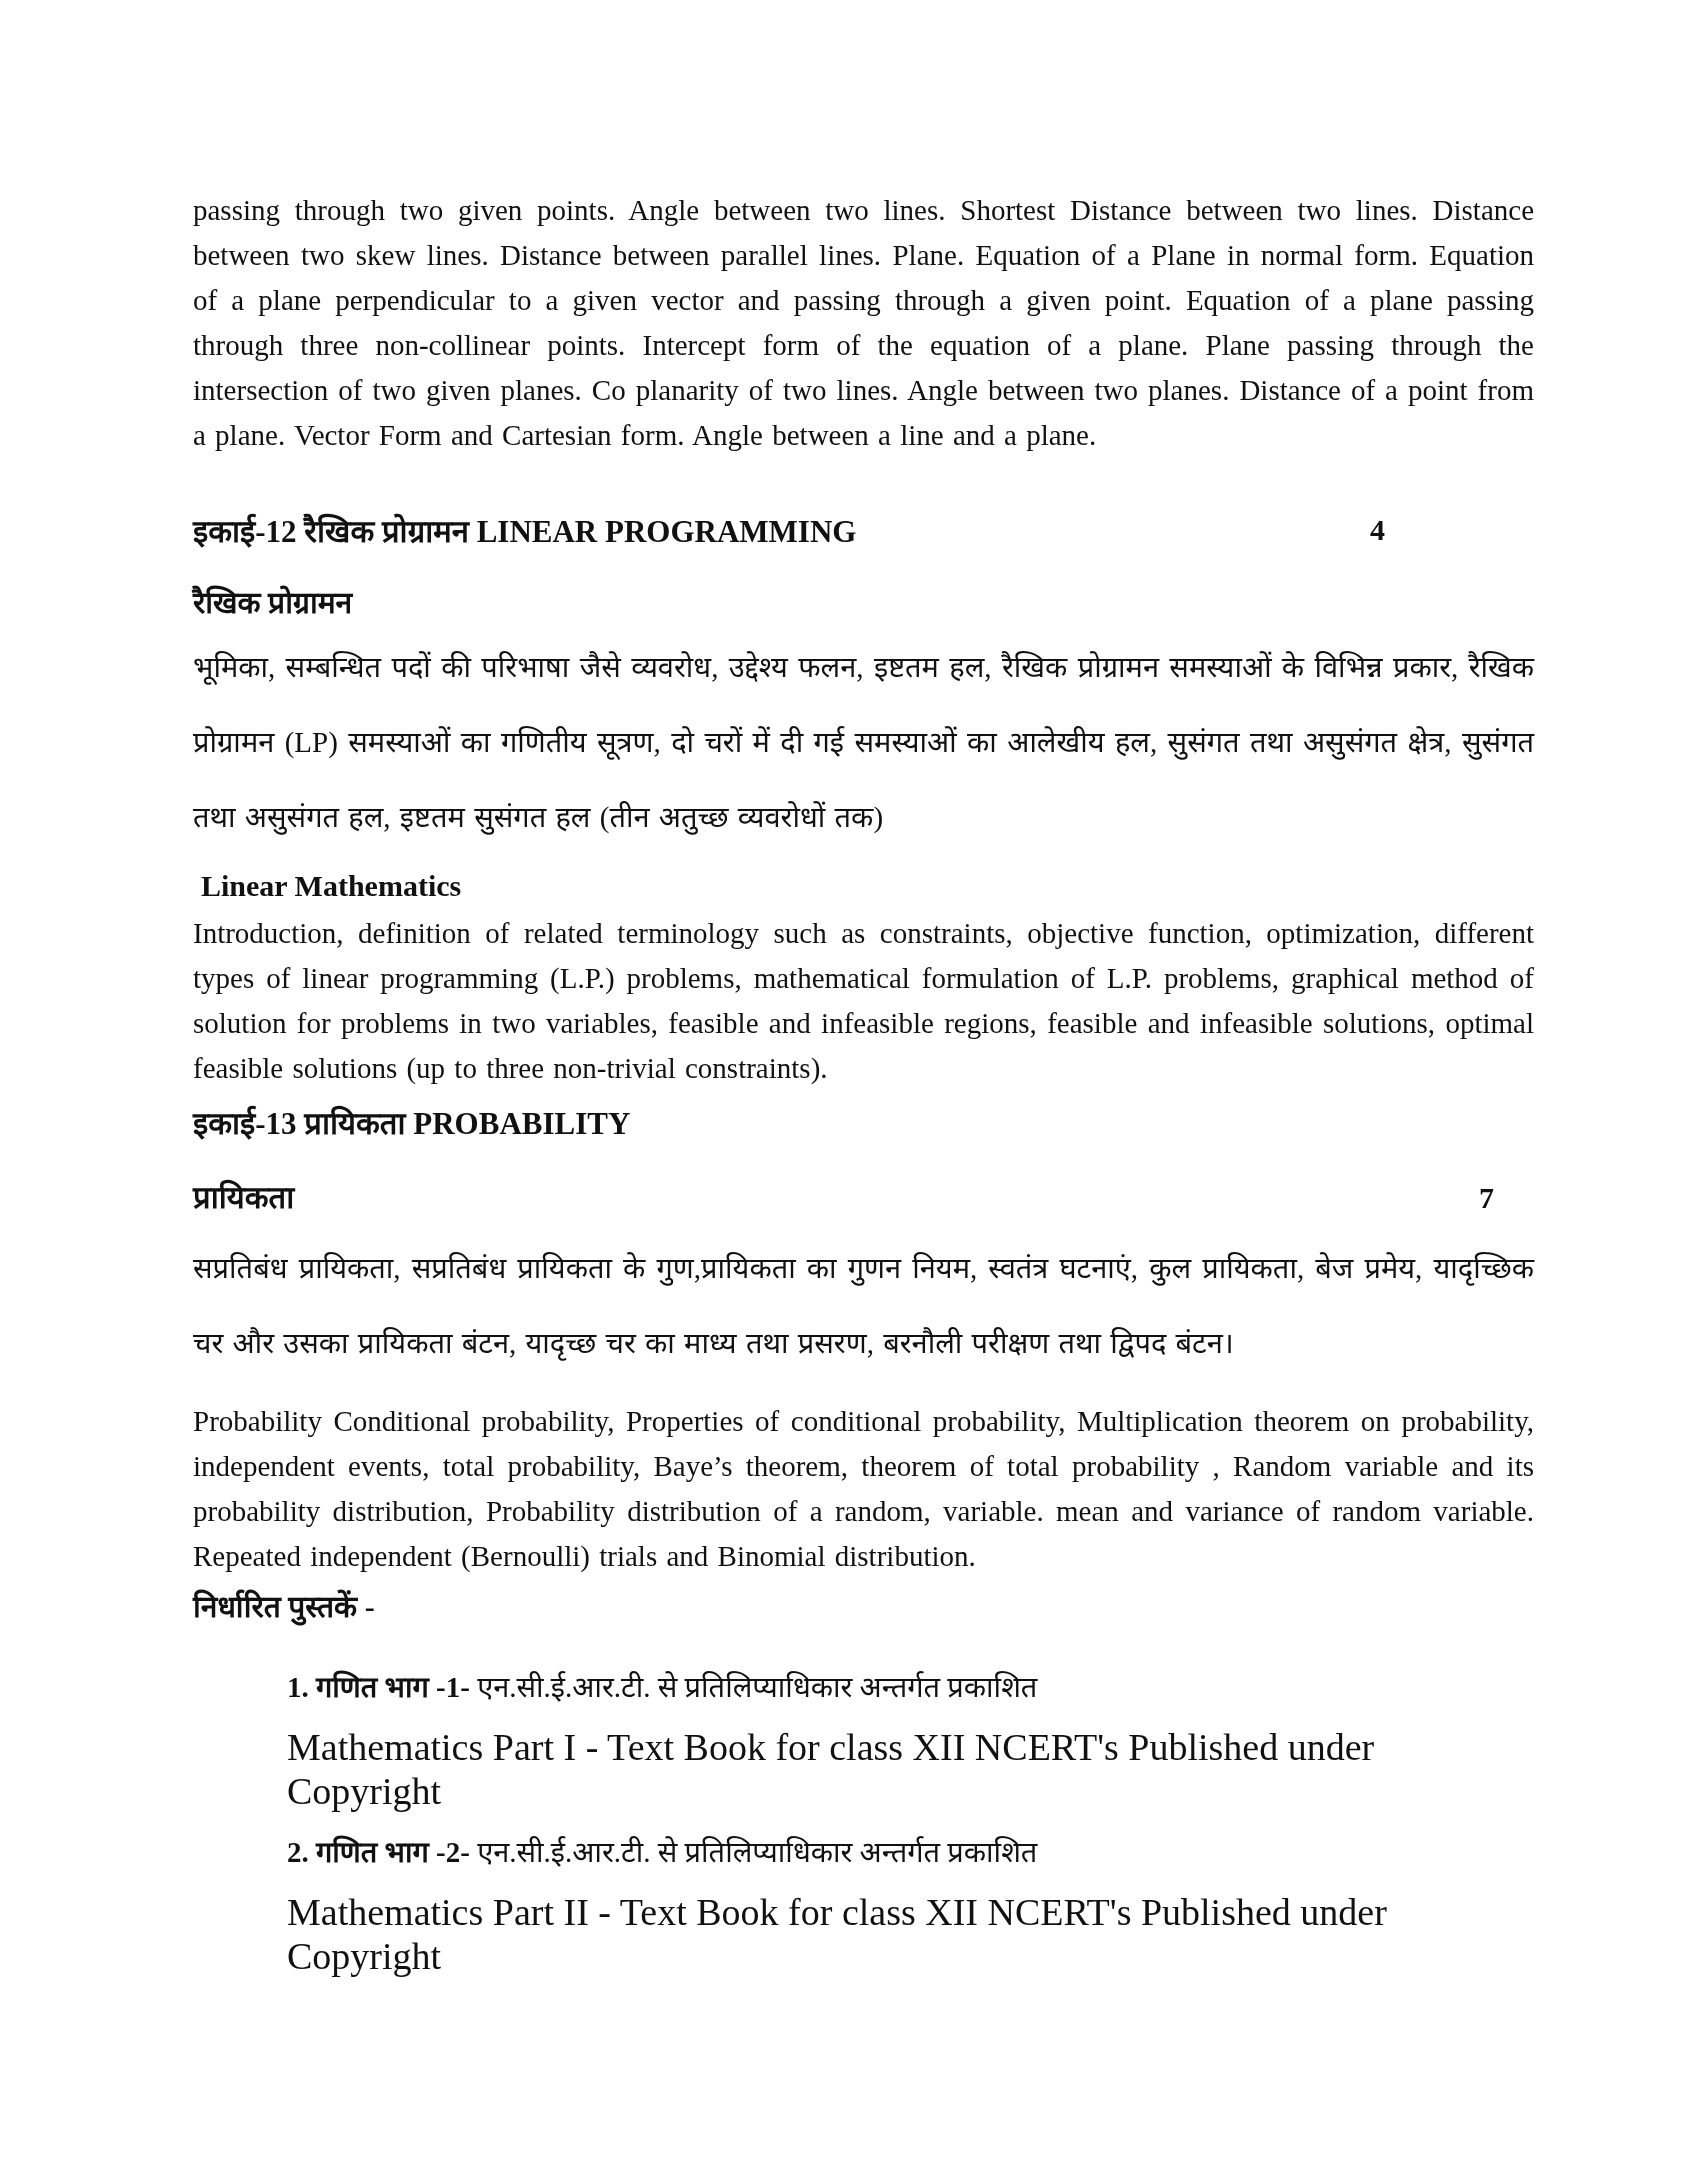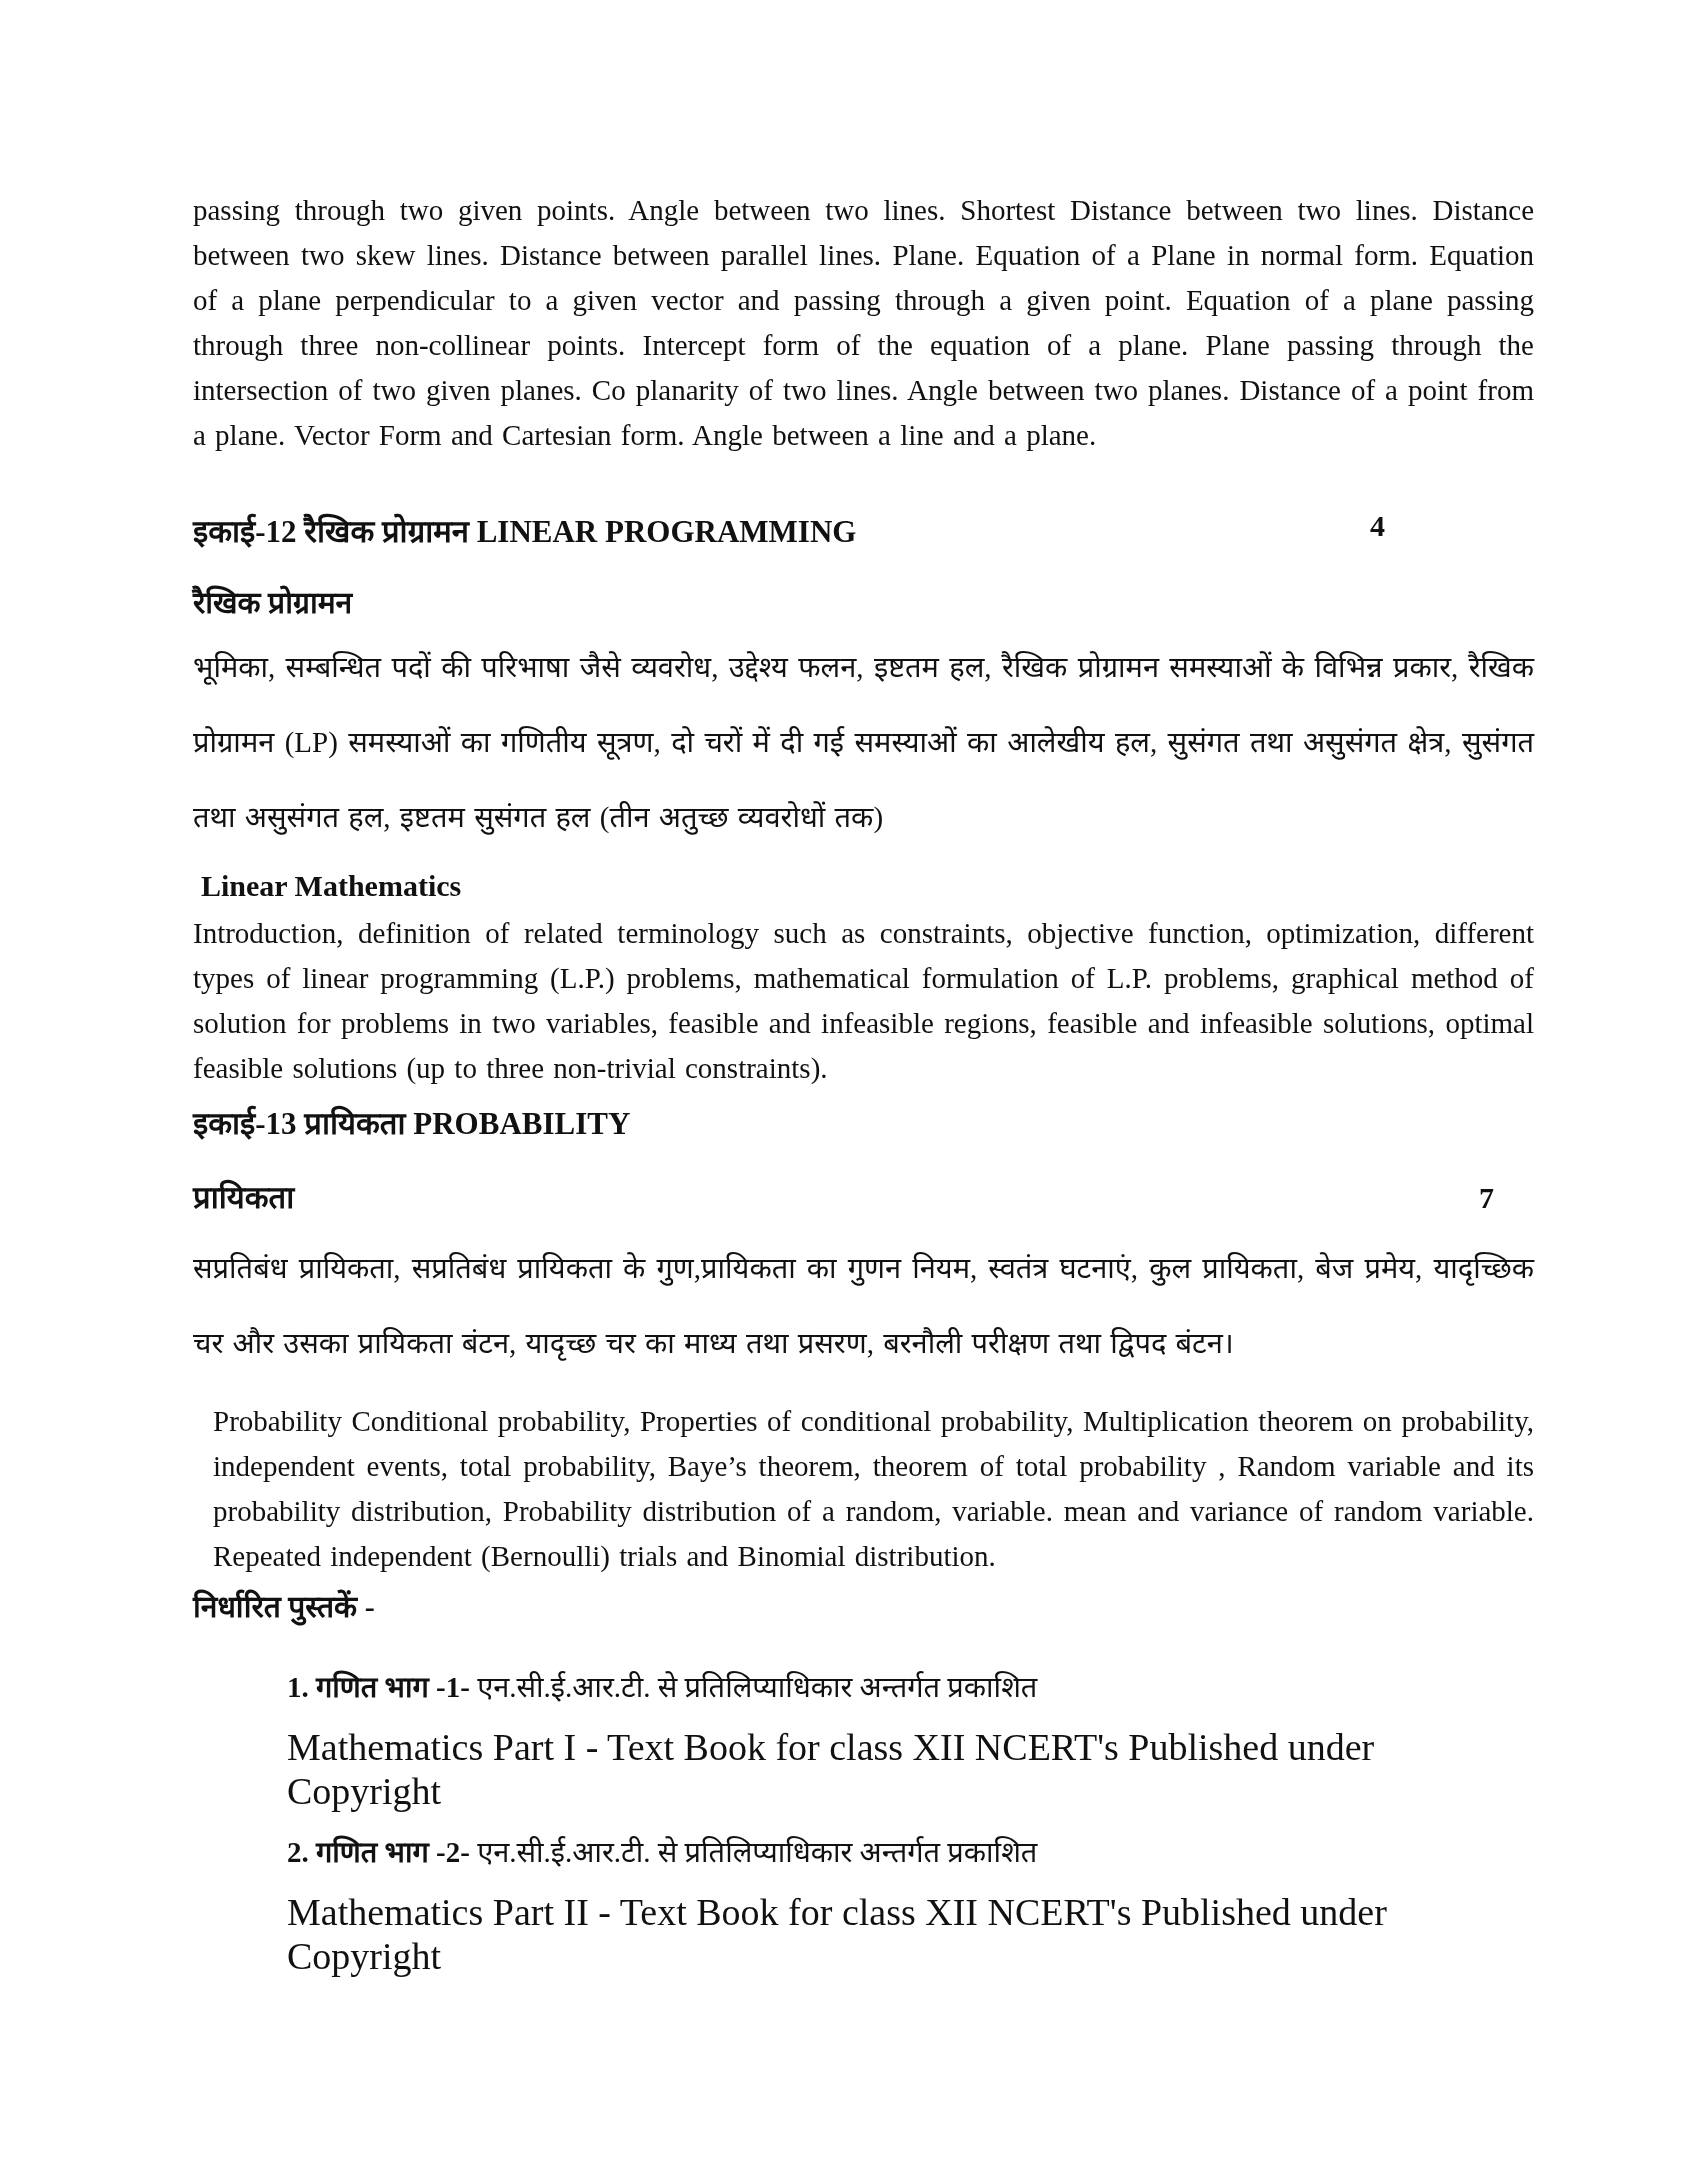--- a/index.html
+++ b/index.html
@@ -28,21 +28,21 @@
     word-spacing: 2px;
   }
   .hindi-para {
     font-size: 29px;
     line-height: 75px;
     text-align: justify;
     word-spacing: 2px;
   }
   .unit-heading-row {
     display: flex;
-    align-items: flex-start;
+    align-items: center;
     margin-top: 51px;
     font-family: Liberation Serif, serif;
   }
   .unit-heading {
     font-weight: bold;
     font-size: 31px;
   }
   .marks {
     font-weight: bold;
     font-size: 30px;
@@ -61,21 +61,21 @@
     margin-top: 32px;
   }
   .en-heading {
     font-weight: bold;
     font-size: 30px;
     margin-top: 14px;
     padding-left: 8px;
   }
   .mt-8  { margin-top: 8px; }
   .mt-14 { margin-top: 14px; }
-  .mt-18 { margin-top: 18px; margin-left: 20px; }
+  .mt-18 { margin-top: 18px; }
   .books-heading {
     font-weight: bold;
     font-size: 30px;
     margin-top: 6px;
   }
   .book-list {
     margin-top: 40px;
     padding-left: 94px;
   }
   .book-hindi-line {

